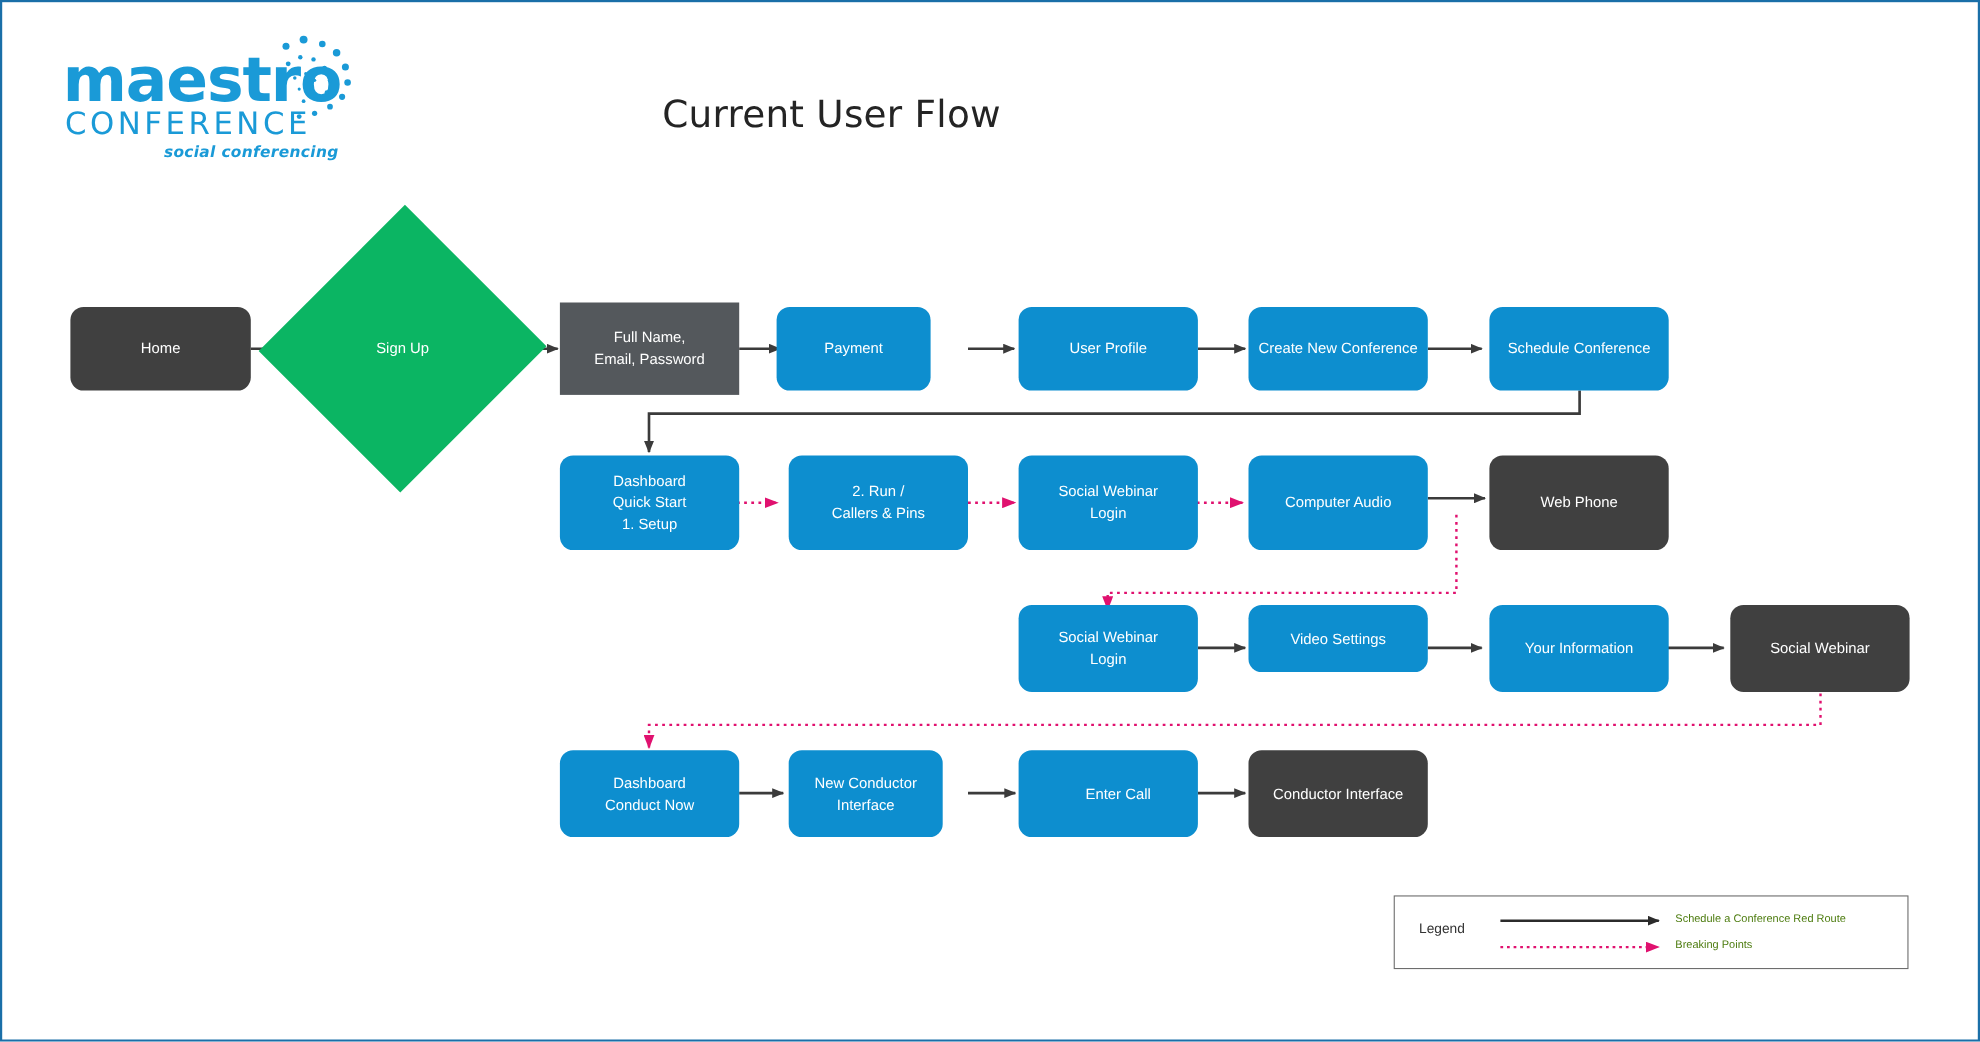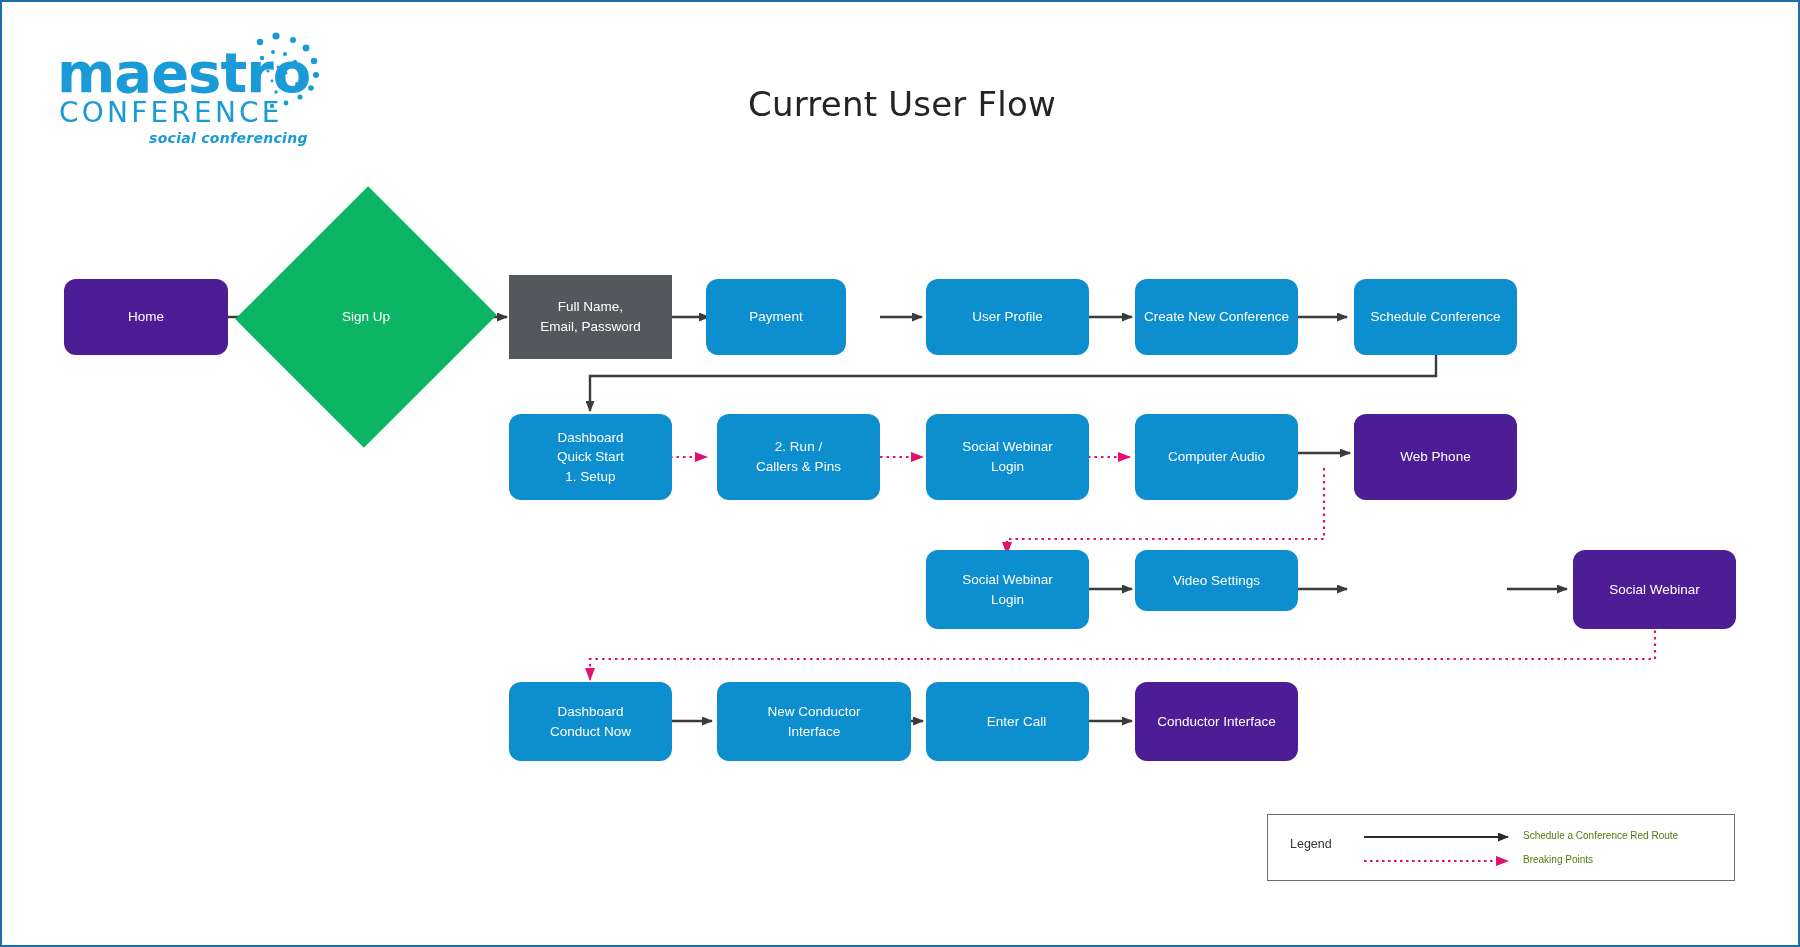--- a/index.html
+++ b/index.html
@@ -26,21 +26,21 @@
     top: 28px;
     width: 270px;
     height: 120px;
   }
   
   #title {
     position: absolute;
     left: 600px;
     top: 82px;
     width: 600px;
-    text-align: center;
+    text-align: left;
     font-size: 34px;
     color: #242424;
     font-family: "DejaVu Sans", sans-serif;
     font-weight: 400;
     letter-spacing: 0.2px;
   }
   
   #edges {
     position: absolute;
     left: 0;
@@ -60,21 +60,21 @@
     color: #ffffff;
     font-size: 13.5px;
     line-height: 1.45;
     font-family: "Liberation Sans", sans-serif;
     padding: 4px 6px;
     white-space: pre-line;
   }
   .node.rounded { border-radius: 12px; }
   .node.sharp   { border-radius: 0; }
   .node.blue    { background: #0d8ecf; }
-  .node.navy    { background: #4c1d95; }
+  .node.navy    { background: #404040; }
   .node.gray    { background: #54585c; }
   .node.diamond-box {
     background: transparent;
     color: #ffffff;
   }
   .diamond-shape {
     position: absolute;
     left: 0; top: 0;
     width: 100%;
     height: 100%;
@@ -263,31 +263,34 @@
 
   <div class="node rounded blue" style="left:924px; top:548px; width:163px; height:79px;">
     <span>Social Webinar
 Login</span>
   </div>
 
   <div class="node rounded blue" style="left:1133px; top:548px; width:163px; height:61px;">
     <span>Video Settings</span>
   </div>
 
+  <div class="node rounded blue" style="left:1352px; top:548px; width:163px; height:79px;">
+    <span>Your Information</span>
+  </div>
 
   <div class="node rounded navy" style="left:1571px; top:548px; width:163px; height:79px;">
     <span>Social Webinar</span>
   </div>
 
   <div class="node rounded blue" style="left:507px; top:680px; width:163px; height:79px;">
     <span>Dashboard
 Conduct Now</span>
   </div>
 
-  <div class="node rounded blue" style="left:715px; top:680px; width:194px; height:79px;">
+  <div class="node rounded blue" style="left:715px; top:680px; width:140px; height:79px;">
     <span>New Conductor
 Interface</span>
   </div>
 
   <div class="node rounded blue" style="left:924px; top:680px; width:163px; height:79px;padding-left:24px;">
     <span>Enter Call</span>
   </div>
 
   <div class="node rounded navy" style="left:1133px; top:680px; width:163px; height:79px;">
     <span>Conductor Interface</span>

